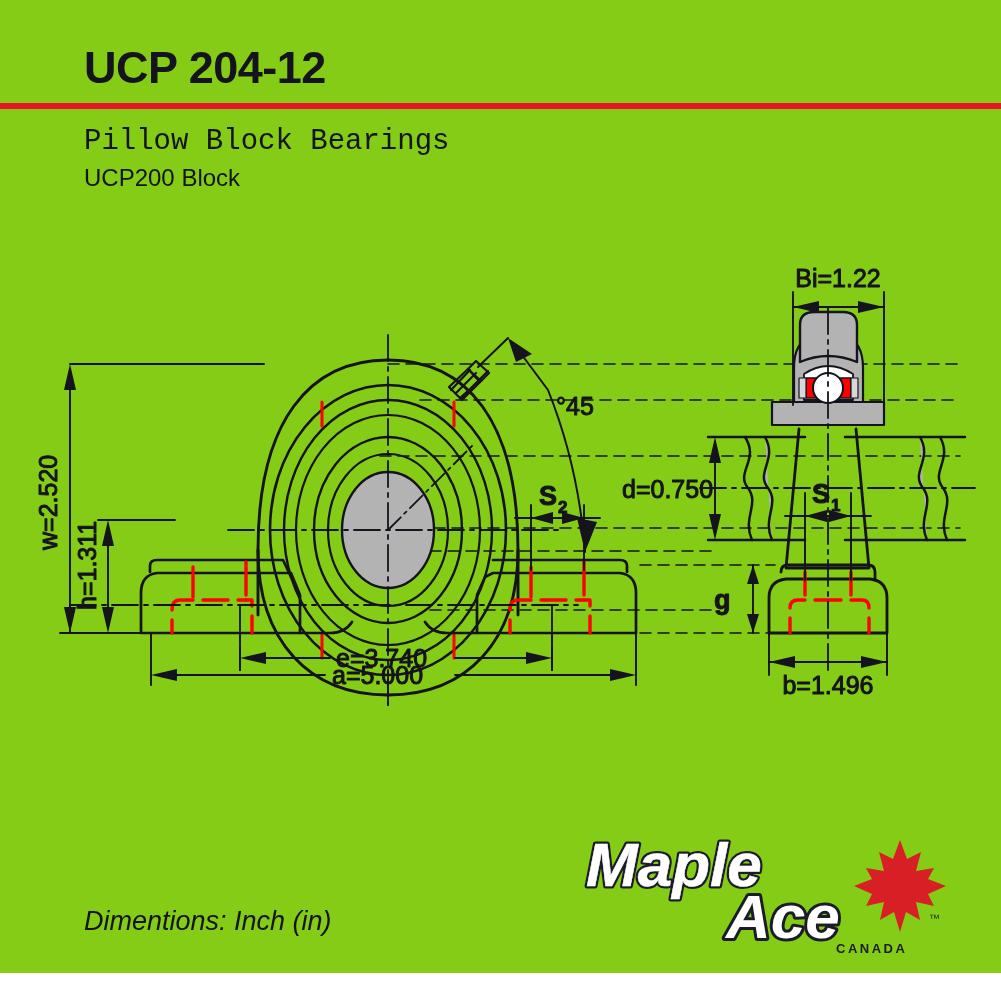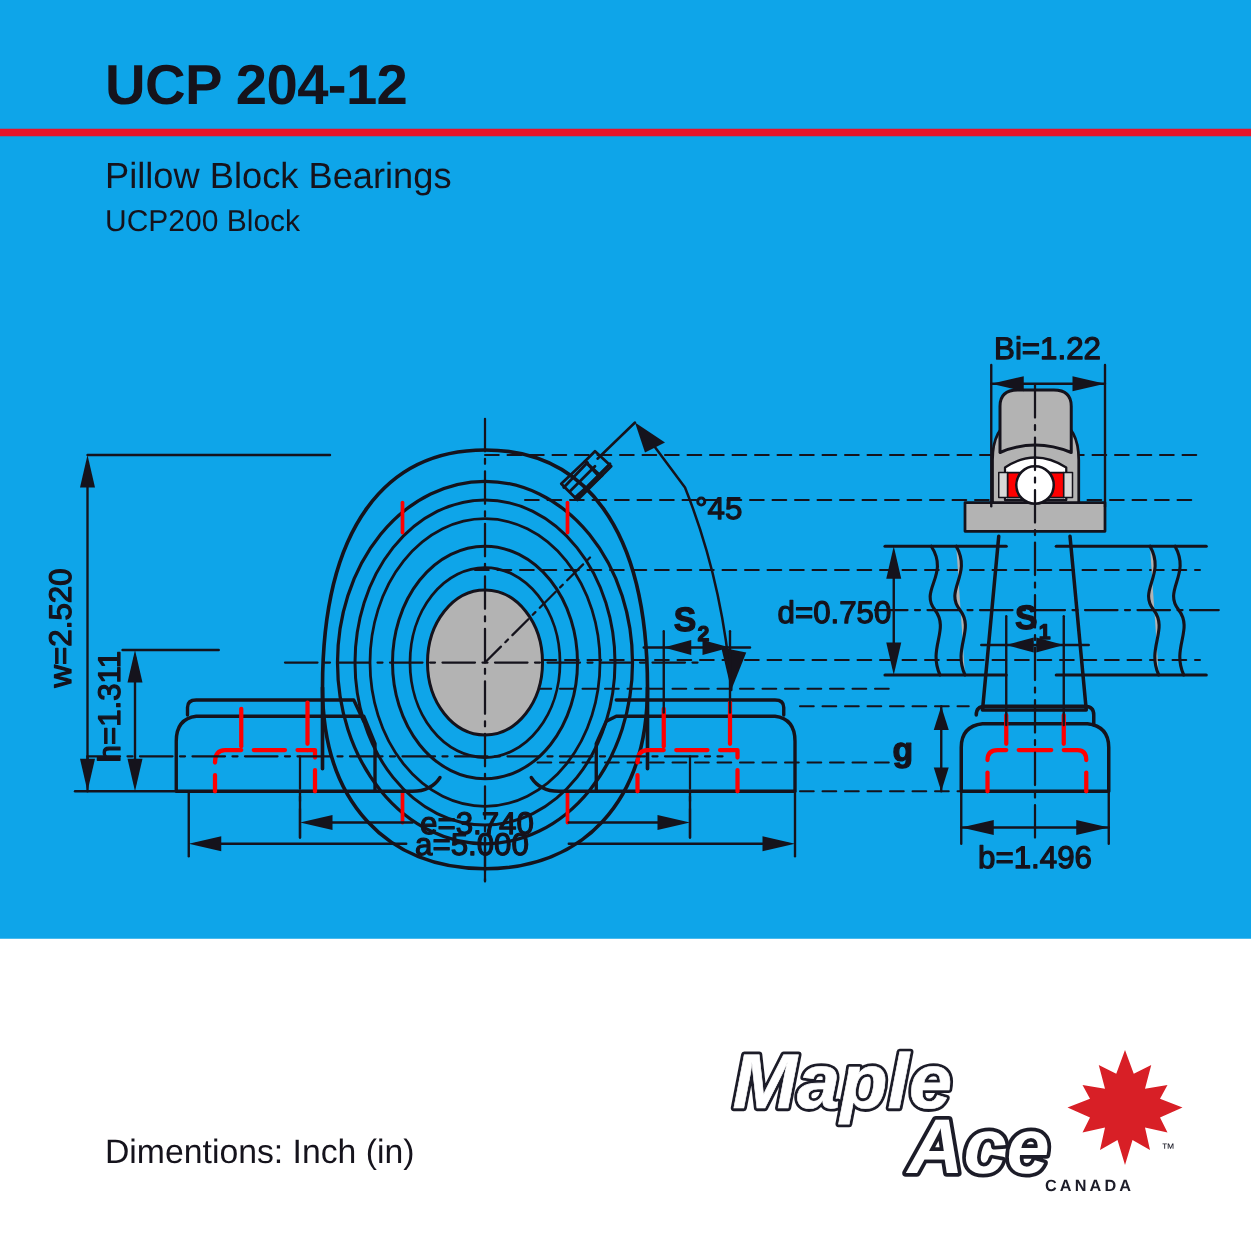--- a/index.html
+++ b/index.html
@@ -1,28 +1,28 @@
 <!DOCTYPE html>
 <html><head>
 <meta charset="utf-8">
 <style>
   html,body{margin:0;padding:0;background:#ffffff;}
   body{width:1001px;height:1001px;position:relative;overflow:hidden;
        font-family:"Liberation Sans","DejaVu Sans",sans-serif;color:#111018;}
 
-  #page{position:absolute;inset:0;width:1001px;height:751px;background:#0ea5e9;}
+  #page{position:absolute;inset:0;width:1001px;height:973px;background:#84cc16;}
 
   
   .title{position:absolute;left:84px;top:45px;font-size:45px;font-weight:bold;
          letter-spacing:-0.5px;line-height:1;color:#15131c;}
   .rule{position:absolute;left:0;top:103px;width:1001px;height:6px;background:#e8142a;}
-  .sub1{position:absolute;left:84px;top:127px;font-size:29px;color:#15131c;line-height:1;}
+  .sub1{position:absolute;left:84px;top:127px;font-size:29px;color:#15131c;line-height:1;font-family:Liberation Mono, monospace;}
   .sub2{position:absolute;left:84px;top:166px;font-size:24px;color:#15131c;line-height:1;}
 
-  .units{position:absolute;left:84px;top:906px;font-size:27px;color:#15131c;}
+  .units{position:absolute;left:84px;top:906px;font-size:27px;color:#15131c;font-style:italic;}
 
   
   #logo{position:absolute;left:578px;top:826px;width:372px;height:130px;}
 
   svg{display:block;}
   .dimtxt{font-family:"Liberation Sans","DejaVu Sans",sans-serif;
           font-size:25px;fill:#15131c;}
   .dimtxt-b{font-family:"Liberation Sans","DejaVu Sans",sans-serif;
           font-size:27px;font-weight:bold;fill:#15131c;}
   .sub{font-size:17px;}

